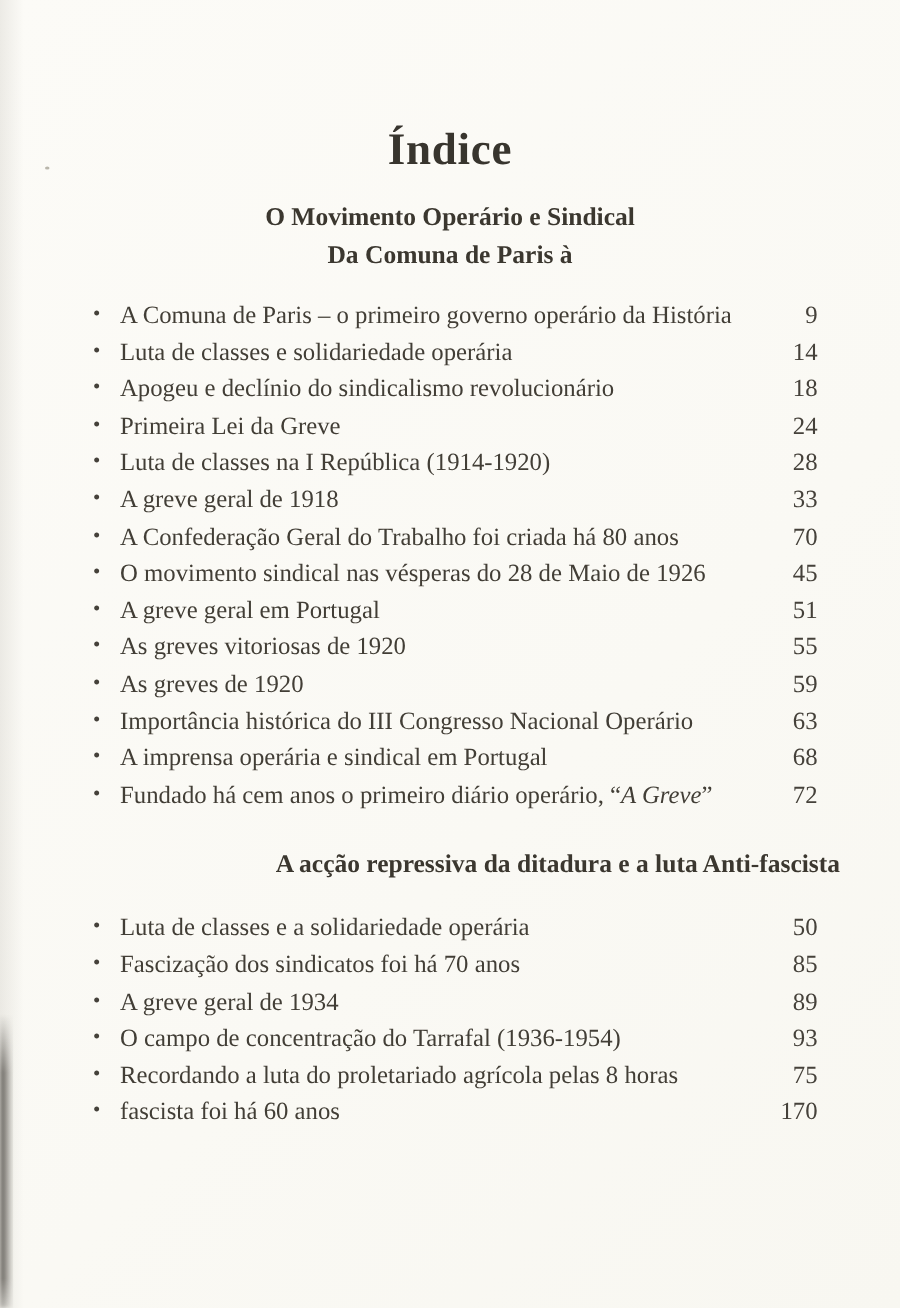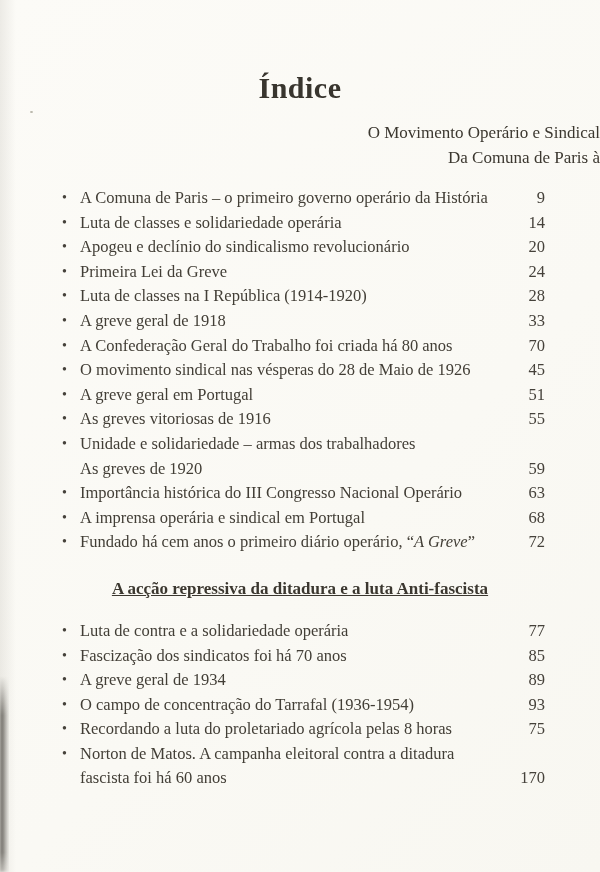--- a/index.html
+++ b/index.html
@@ -7,35 +7,35 @@
     position: relative;
     width: 600px;
     height: 872px;
     margin: 0 auto;
     background: linear-gradient(135deg, #fcfbf7 0%, #faf9f4 60%, #f8f7f1 100%);
     font-family: "Liberation Serif", serif;
     color: #423e36;
     overflow: hidden;
   }
   .title {
-    margin: 0;
+    margin: 12px;
     padding-top: 70px;
     text-align: center;
     font-size: 30px;
     line-height: 36px;
     font-weight: 700;
     letter-spacing: 0.5px;
     color: #38352e;
   }
   .subtitle {
     margin-top: 14px;
-    text-align: right;
+    text-align: center;
     font-size: 17px;
     line-height: 25px;
-    font-weight: 400;
+    font-weight: 700;
     color: #3b372f;
   }
   #sections .toc:first-child { margin-top: 16px; }
   .toc {
     padding: 0 55px 0 62px;
   }
   .toc-item {
     display: flex;
     align-items: stretch;
     font-size: 16.5px;
@@ -50,26 +50,25 @@
   .item-text { flex: 1 1 auto; padding-right: 8px; }
   .item-line { white-space: nowrap; }
   .item-line .it { font-style: italic; }
   .item-page {
     flex: none;
     align-self: flex-end;
     color: #45413a;
   }
   .section-heading {
     margin: 21px 40px 18px;
-    text-align: center;
+    text-align: right;
     font-size: 17px;
     line-height: 25px;
     font-weight: 700;
     color: #3b372f;
-    text-decoration: underline;
   }
   .edge-shadow {
     position: absolute;
     left: 0;
     top: 676px;
     width: 9px;
     height: 196px;
     background: linear-gradient(to right, rgba(50,46,40,0.8), rgba(50,46,40,0));
     filter: blur(1.5px);
     -webkit-mask-image: linear-gradient(to bottom, transparent, #000 20%, #000 90%, rgba(0,0,0,0.45));
@@ -113,21 +112,21 @@
           <div class="item-text">
             <div class="item-line"><span>Luta de classes e solidariedade operária</span></div>
           </div>
           <div class="item-page">14</div>
         </div>
         <div class="toc-item">
           <span class="bullet">•</span>
           <div class="item-text">
             <div class="item-line"><span>Apogeu e declínio do sindicalismo revolucionário</span></div>
           </div>
-          <div class="item-page">20</div>
+          <div class="item-page">18</div>
         </div>
         <div class="toc-item">
           <span class="bullet">•</span>
           <div class="item-text">
             <div class="item-line"><span>Primeira Lei da Greve</span></div>
           </div>
           <div class="item-page">24</div>
         </div>
         <div class="toc-item">
           <span class="bullet">•</span>
@@ -160,28 +159,27 @@
         <div class="toc-item">
           <span class="bullet">•</span>
           <div class="item-text">
             <div class="item-line"><span>A greve geral em Portugal</span></div>
           </div>
           <div class="item-page">51</div>
         </div>
         <div class="toc-item">
           <span class="bullet">•</span>
           <div class="item-text">
-            <div class="item-line"><span>As greves vitoriosas de 1916</span></div>
+            <div class="item-line"><span>As greves vitoriosas de 1920</span></div>
           </div>
           <div class="item-page">55</div>
         </div>
         <div class="toc-item">
           <span class="bullet">•</span>
           <div class="item-text">
-            <div class="item-line"><span>Unidade e solidariedade – armas dos trabalhadores</span></div>
             <div class="item-line"><span>As greves de 1920</span></div>
           </div>
           <div class="item-page">59</div>
         </div>
         <div class="toc-item">
           <span class="bullet">•</span>
           <div class="item-text">
             <div class="item-line"><span>Importância histórica do III Congresso Nacional Operário</span></div>
           </div>
           <div class="item-page">63</div>
@@ -199,23 +197,23 @@
             <div class="item-line"><span>Fundado há cem anos o primeiro diário operário, “</span><span class="it">A Greve</span><span>”</span></div>
           </div>
           <div class="item-page">72</div>
         </div>
       </div>
       <div class="section-heading">A acção repressiva da ditadura e a luta Anti-fascista</div>
       <div class="toc">
         <div class="toc-item">
           <span class="bullet">•</span>
           <div class="item-text">
-            <div class="item-line"><span>Luta de contra e a solidariedade operária</span></div>
-          </div>
-          <div class="item-page">77</div>
+            <div class="item-line"><span>Luta de classes e a solidariedade operária</span></div>
+          </div>
+          <div class="item-page">50</div>
         </div>
         <div class="toc-item">
           <span class="bullet">•</span>
           <div class="item-text">
             <div class="item-line"><span>Fascização dos sindicatos foi há 70 anos</span></div>
           </div>
           <div class="item-page">85</div>
         </div>
         <div class="toc-item">
           <span class="bullet">•</span>
@@ -234,21 +232,20 @@
         <div class="toc-item">
           <span class="bullet">•</span>
           <div class="item-text">
             <div class="item-line"><span>Recordando a luta do proletariado agrícola pelas 8 horas</span></div>
           </div>
           <div class="item-page">75</div>
         </div>
         <div class="toc-item">
           <span class="bullet">•</span>
           <div class="item-text">
-            <div class="item-line"><span>Norton de Matos. A campanha eleitoral contra a ditadura</span></div>
             <div class="item-line"><span>fascista foi há 60 anos</span></div>
           </div>
           <div class="item-page">170</div>
         </div>
       </div>
     </div>
   <div class="edge-shadow"></div>
   <div class="speck"></div>
 </div>
 

